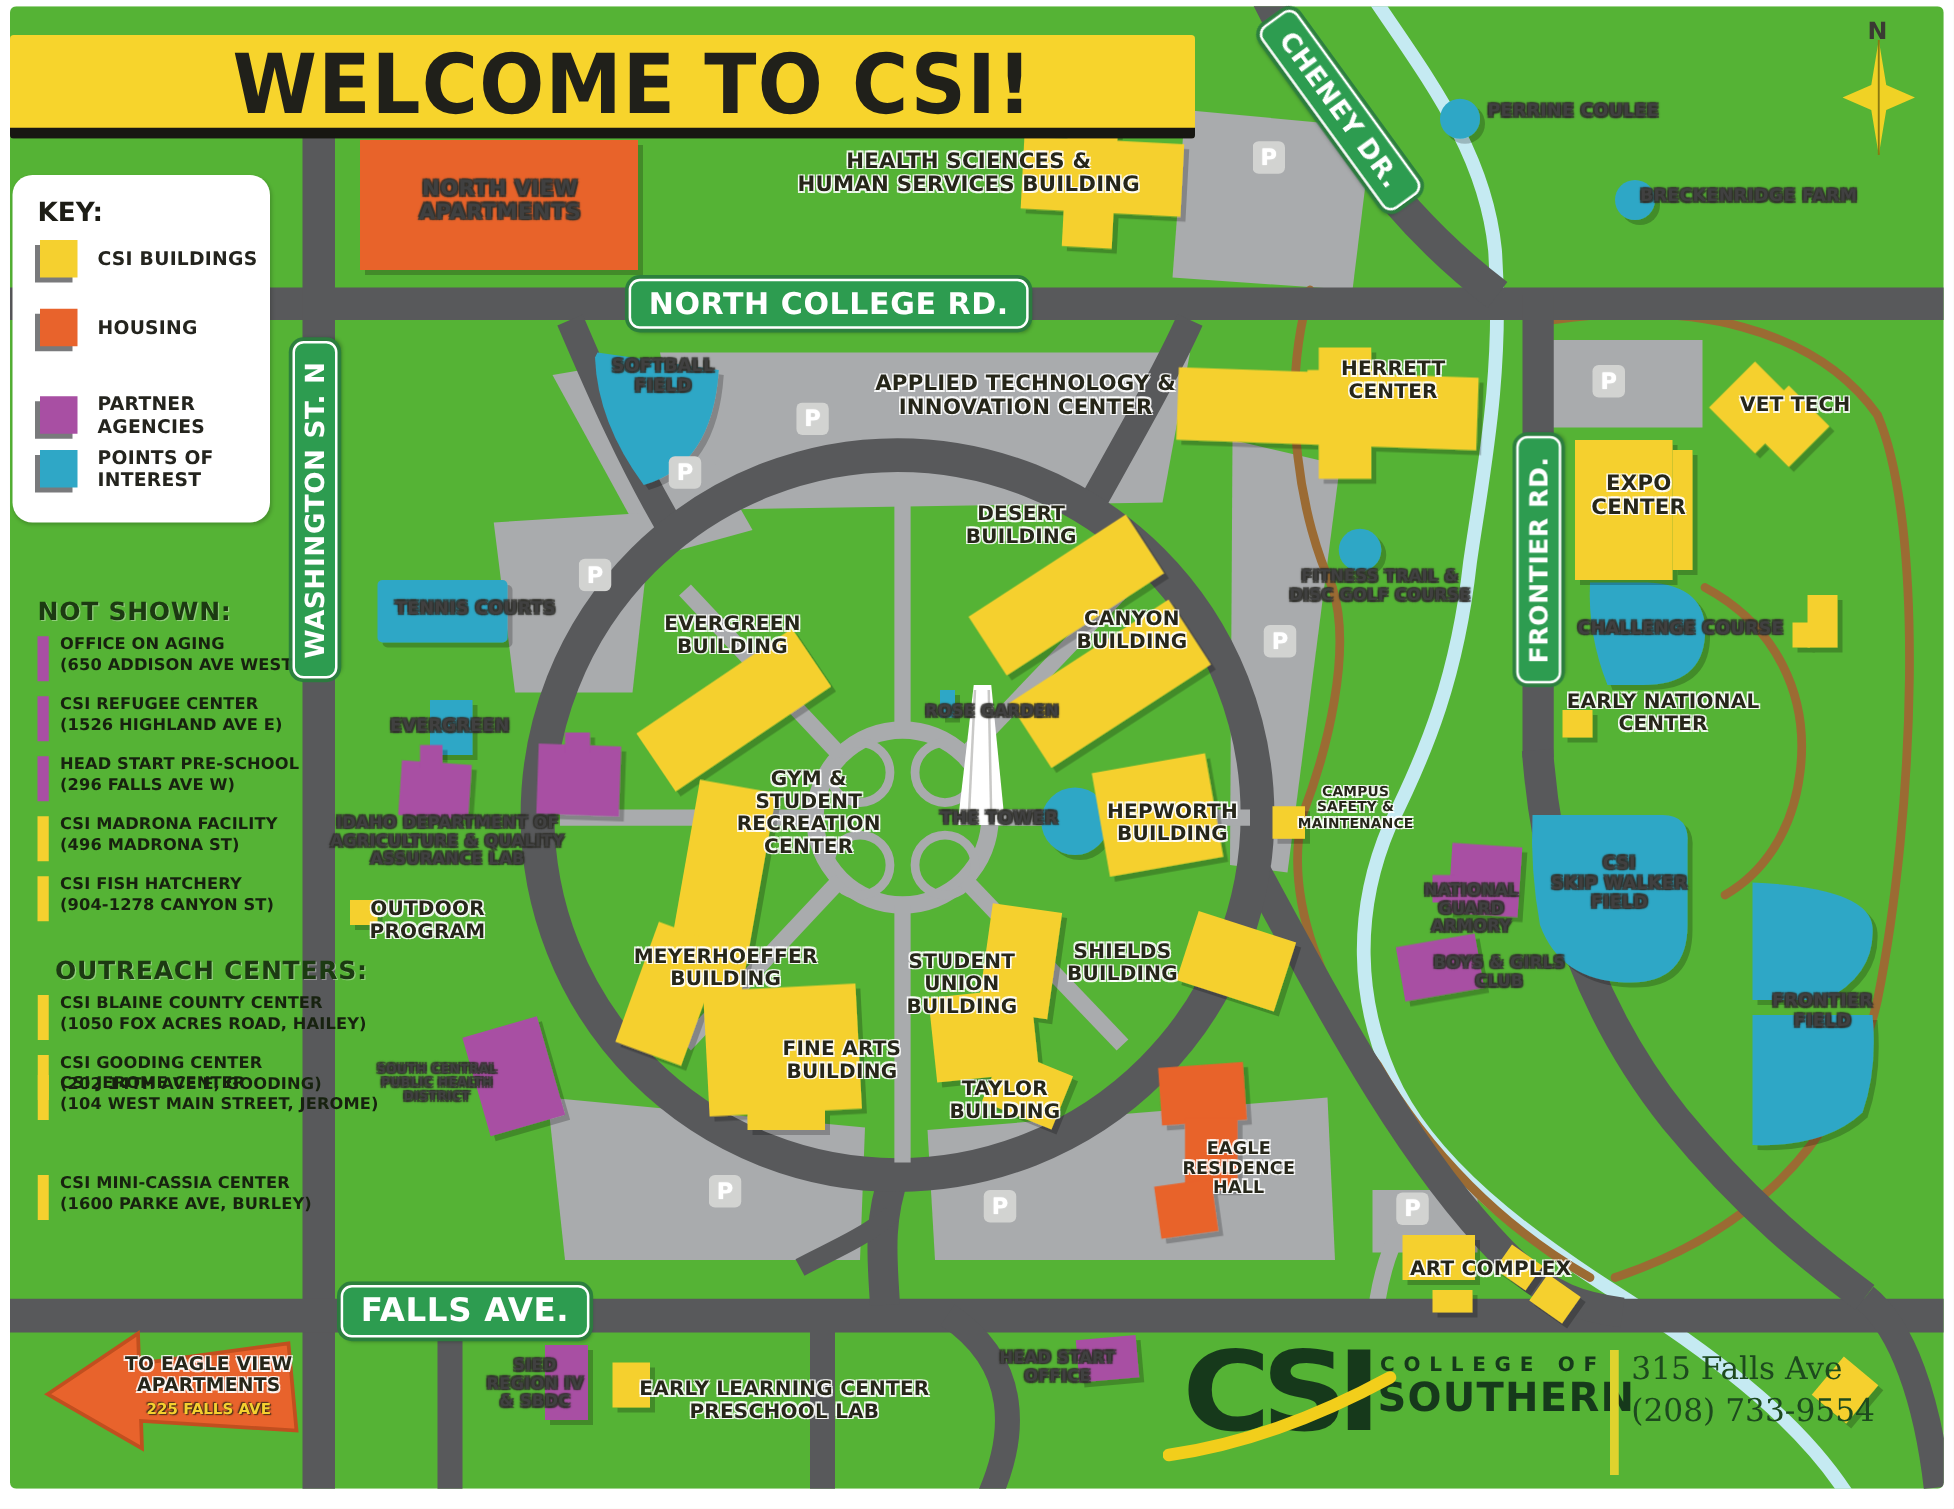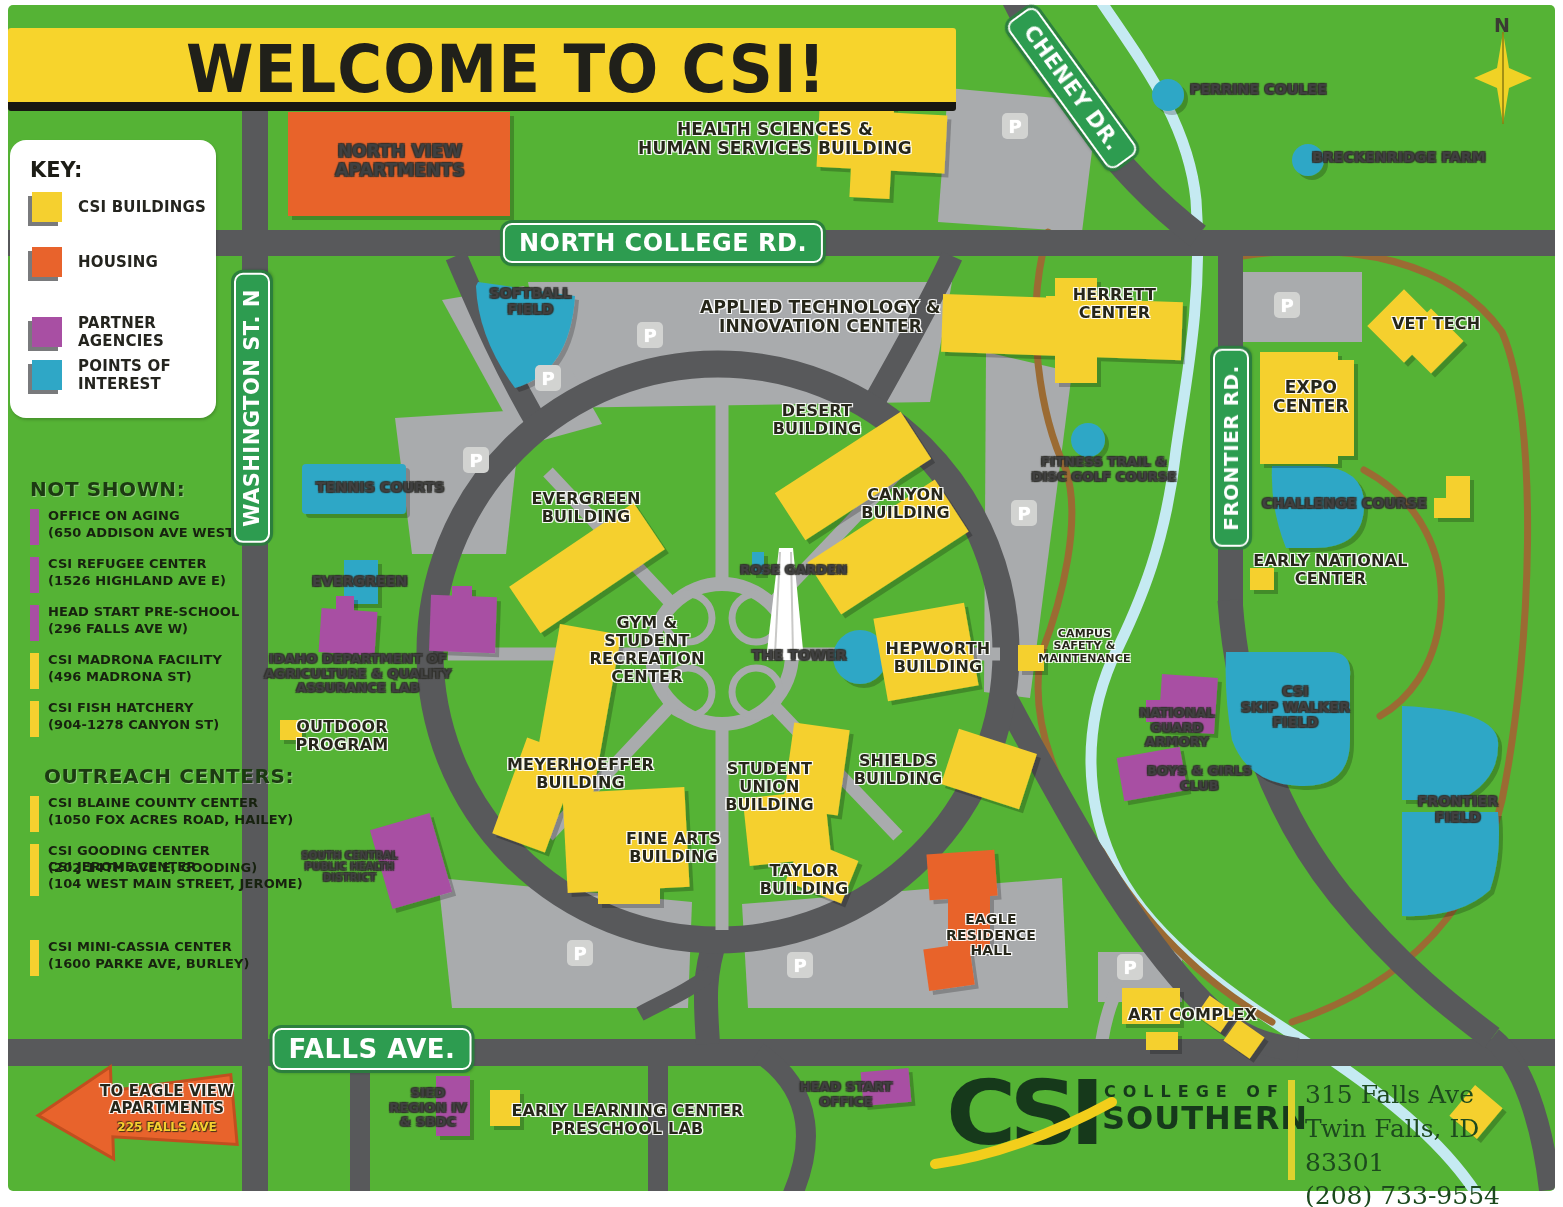--- a/index.html
+++ b/index.html
@@ -438,17 +438,16 @@
 
 <div id="logo-csi">CSI</div>
 <svg id="swoosh" width="190" height="100" viewBox="0 0 190 100">
   <path d="M5,78 Q90,66 182,16" stroke="#F2CE1B" stroke-width="10" fill="none" stroke-linecap="round"></path>
 </svg>
 <div id="logo-collegeof">COLLEGE OF</div>
 <div id="logo-southern">SOUTHERN</div>
 <div id="logo-divider"></div>
 <div id="logo-address">
   <div>315 Falls Ave</div>
-  <div>Twin Falls, ID 83301</div>
   <div>(208) 733-9554</div>
 </div>
 
 </div>
 
 </body></html>

